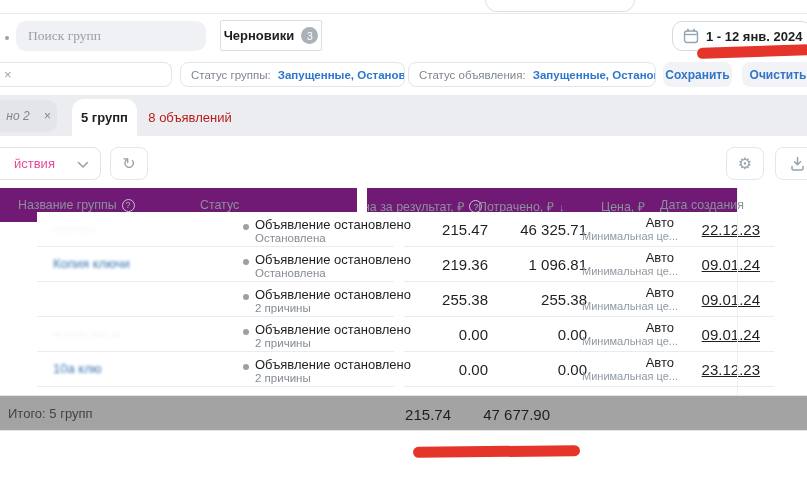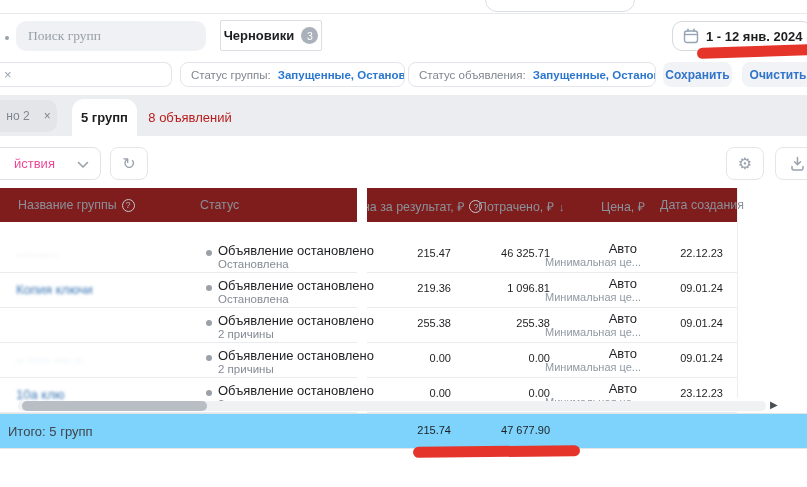--- a/index.html
+++ b/index.html
@@ -32,67 +32,67 @@
   .chip .cx { color:#99a2ad; font-size:13px; line-height:1; }
   .chip1 { left:-6px; width:178px; border-left:none; border-radius:0 8px 8px 0; }
   .chip2 { left:180px; width:225px; }
   .chip3 { left:408px; width:248px; }
   .btn-lite { top:62px; height:25px; background:#f1f3f6; border-radius:8px; display:flex; align-items:center; justify-content:center; font-size:12px; font-weight:bold; color:#3174c9; }
   .btn-save { left:663px; width:69px; }
   .btn-clear { left:742px; width:72px; }
 
   
   .tabbar { left:0; top:95px; width:807px; height:41px; background:#ecedf0; }
-  .tabchip { left:0; top:100px; width:57px; height:32px; background:#e3e5e9; border-radius:0 10px 10px 0; display:flex; align-items:center; justify-content:center; gap:14px; font-size:12px; color:#7f868f; }
+  .tabchip { left:0; top:100px; width:57px; height:32px; background:#e3e5e9; border-radius:0 10px 10px 0; display:flex; align-items:center; justify-content:center; gap:14px; font-size:12px; color:#7f868f;font-style:italic; }
   .tab-active { left:72px; top:99px; width:65px; height:37px; background:#fff; border-radius:12px 12px 0 0; display:flex; align-items:center; justify-content:center; font-size:13px; font-weight:bold; color:#1d1e20; }
   .tab-plain { left:138px; top:99px; width:104px; height:37px; display:flex; align-items:center; justify-content:center; font-size:13px; color:#b91c1c; }
 
   
   .actions { left:-45px; top:147px; width:146px; height:33px; background:#fff; border:1px solid #dfe2e6; border-radius:8px; }
   .actions .atxt { position:absolute; left:58px; top:8px; font-size:13px; color:#ec4899; }
   .actions .chev { position:absolute; right:11px; top:13px; }
   .icon-btn { top:147px; width:38px; height:33px; background:#fff; border:1px solid #e4e7ea; border-radius:8px; display:flex; align-items:center; justify-content:center; color:#99a2ad; }
   .refresh-btn { left:110px; }
   .gear-btn { left:726px; }
   .export-btn { left:775px; width:44px; }
   .uicon { font-size:16px; line-height:1; }
 
   
-  .thead { left:0; top:188px; width:737px; height:34px; background:#7f1d1d; }
+  .thead { left:0; top:188px; width:737px; height:34px; background:#701a75; }
   .hgutter { left:357px; top:188px; width:10px; height:34px; background:#fff; }
   .hcell { position:absolute; top:10px; font-size:12.4px; color:#8a919a; display:flex; align-items:center; gap:5px; white-space:nowrap; }
   .help { width:13px; height:13px; border:1px solid #c3c9cf; border-radius:50%; color:#aab1b9; font-size:9px; display:inline-flex; align-items:center; justify-content:center; }
   .sort { color:#8a919a; font-size:11px; }
-  .tbody { left:0; top:238px; width:737px; }
+  .tbody { left:0; top:212px; width:737px;padding-left:37px; }
   .trow { position:relative; width:737px; height:35px; background:#fff; }
   .sep-l { position:absolute; left:0; bottom:0; width:357px; height:1px; background:#e9ebee; }
   .sep-r { position:absolute; left:367px; bottom:0; width:370px; height:1px; background:#e9ebee; }
   .c-name { position:absolute; left:16px; top:9px; max-width:180px; font-size:13px; white-space:nowrap; overflow:hidden; }
   .blur-gray { color:#c3c8ce; filter:blur(2px); }
   .blur-blue { color:#3c77b5; filter:blur(1.6px); }
   .blur-blue-light { color:#9fb9d6; filter:blur(2px); }
   .dot { position:absolute; left:206px; top:12px; width:6px; height:6px; border-radius:50%; background:#9aa1a8; }
   .st-main { position:absolute; left:218px; top:5px; font-size:13px; color:#1e1f22; white-space:nowrap; }
   .st-sub { position:absolute; left:218px; top:20px; font-size:11.5px; color:#848b94; white-space:nowrap; }
-  .num { font-size:11px; color:#1e1f22; text-align:right; white-space:nowrap; }
+  .num { font-size:15px; color:#1e1f22; text-align:right; white-space:nowrap; }
   .c-cpr { position:absolute; left:368px; top:9px; width:83px; }
   .c-spent { position:absolute; left:460px; top:9px; width:90px; }
   .c-price { position:absolute; left:545px; top:3px; width:92px; text-align:right; }
   .price-main { display:block; font-size:13px; color:#1e1f22; }
   .price-sub { display:block; font-size:11px; color:#9099a2; white-space:nowrap; }
-  .c-date { position:absolute; left:643px; top:9px; width:80px; }
+  .c-date { position:absolute; left:643px; top:9px; width:80px;text-decoration:underline; }
   .table-edge { left:737px; top:188px; width:1px; height:210px; background:#edeff1; }
 
   
   .scroll-track { left:18px; top:401px; width:748px; height:10px; border-radius:5px; background:#f0f1f3; }
   .scroll-thumb { left:22px; top:401px; width:185px; height:10px; border-radius:5px; background:#b9bec5; }
   .scroll-arrow { left:770px; top:399px; font-size:10px; color:#4a4f55; }
 
   
-  .totals { left:0; top:413px; width:807px; height:36px; background:#7dd3fc; border-top:1px solid #e3e5e9; border-bottom:1px solid #e3e5e9; }
+  .totals { left:0; top:395px; width:807px; height:36px; background:#a3a3a3; border-top:1px solid #e3e5e9; border-bottom:1px solid #e3e5e9; }
   .totals .tlabel { position:absolute; left:8px; top:10px; font-size:13px; color:#3f444a; }
   .t-cpr { position:absolute; left:368px; top:10px; width:83px; }
   .t-spent { position:absolute; left:460px; top:10px; width:90px; }
 
   
   .red-mark { background:#e5352b; border-radius:6px; }
   .red1 { left:697px; top:46px; width:118px; height:11px; transform:rotate(-2deg); }
   .red2 { left:413px; top:446px; width:167px; height:11px; transform:rotate(-0.6deg); }
 
   svg { display:block; }

